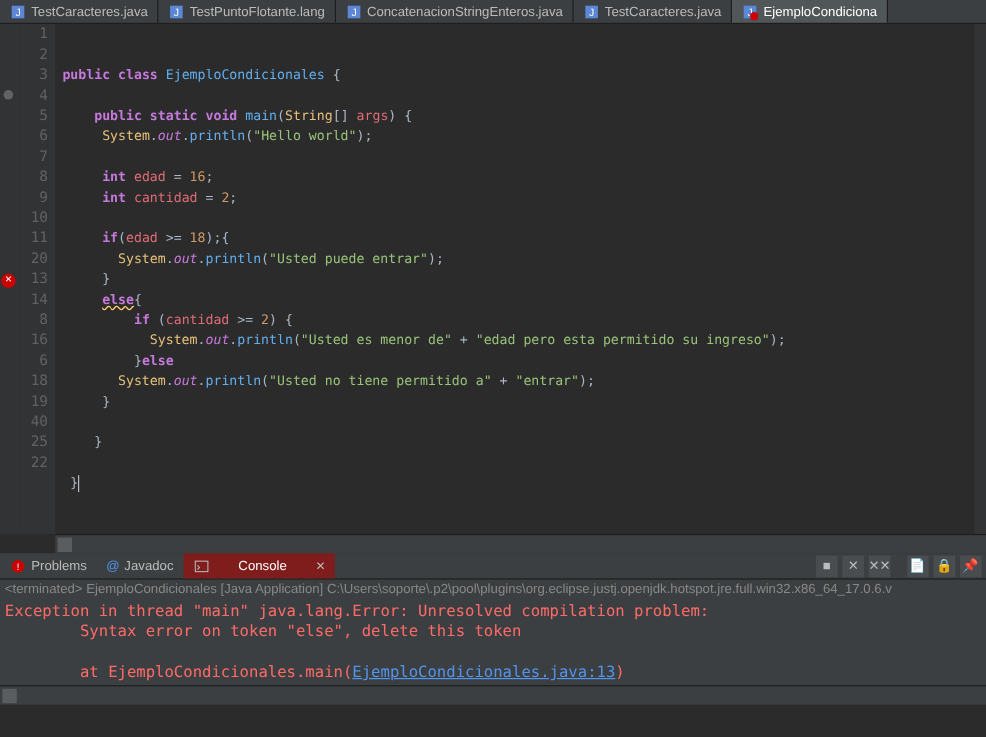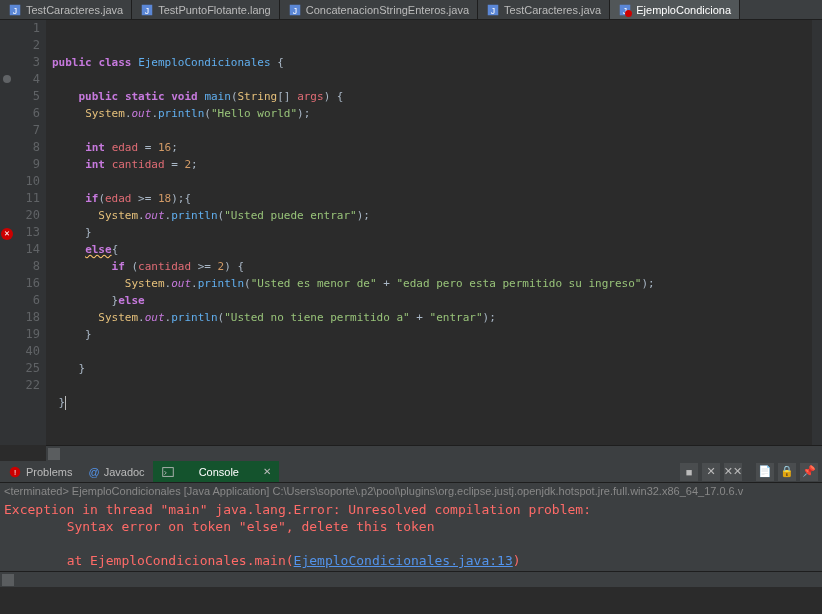--- a/index.html
+++ b/index.html
@@ -20,21 +20,21 @@
 .str { color:#98c379; }
 .num { color:#d19a66; }
 .fld { color:#c679dd; font-style:italic; }
 .typ { color:#e5c07b; }
 .var { color:#e06c75; }
 .hscroll { height:16px; background:#3c3f41; border-top:1px solid #1e1e1e; margin-left:46px; position:relative; }
 .hscroll-thumb { position:absolute; left:2px; top:2px; width:12px; height:12px; background:#5a5d5f; }
 .panel { background:#3c3f41; }
 .ptabs { height:22px; display:flex; align-items:center; border-bottom:1px solid #1e1e1e; font-family:Tahoma,sans-serif; font-size:11px; }
 .ptab { display:flex; align-items:center; gap:4px; padding:0 8px; height:100%; color:#bbb; }
-.ptab.active { background:#14532d; color:#fff;gap:24px; }
+.ptab.active { background:#7f1d1d; color:#fff;gap:24px; }
 .ptools { margin-left:auto; display:flex; gap:4px; padding-right:4px; }
 .tbtn { width:18px; height:18px; background:#4a4d4f; display:inline-flex; align-items:center; justify-content:center; color:#bbb; font-size:11px; }
 .termhead { font-size:11px; color:#888; padding:2px 4px; font-family:Tahoma,sans-serif; white-space:nowrap; overflow:hidden; }
 .console-out { padding:2px 4px; font-size:13px; line-height:17px; white-space:pre; }
 .err { color:#ff6b68; }
 .errlink { color:#5394ec; text-decoration:underline; }
 .closex { color:#bbb; font-size:10px; }
 .warn-underline { text-decoration:underline wavy #ffc66d; }
 .cursor { display:inline-block; width:1px; height:14px; background:#bbb; vertical-align:middle; }
 .rightbar { position:absolute; right:0; top:20px; width:10px; height:425px; background:#313335; }

